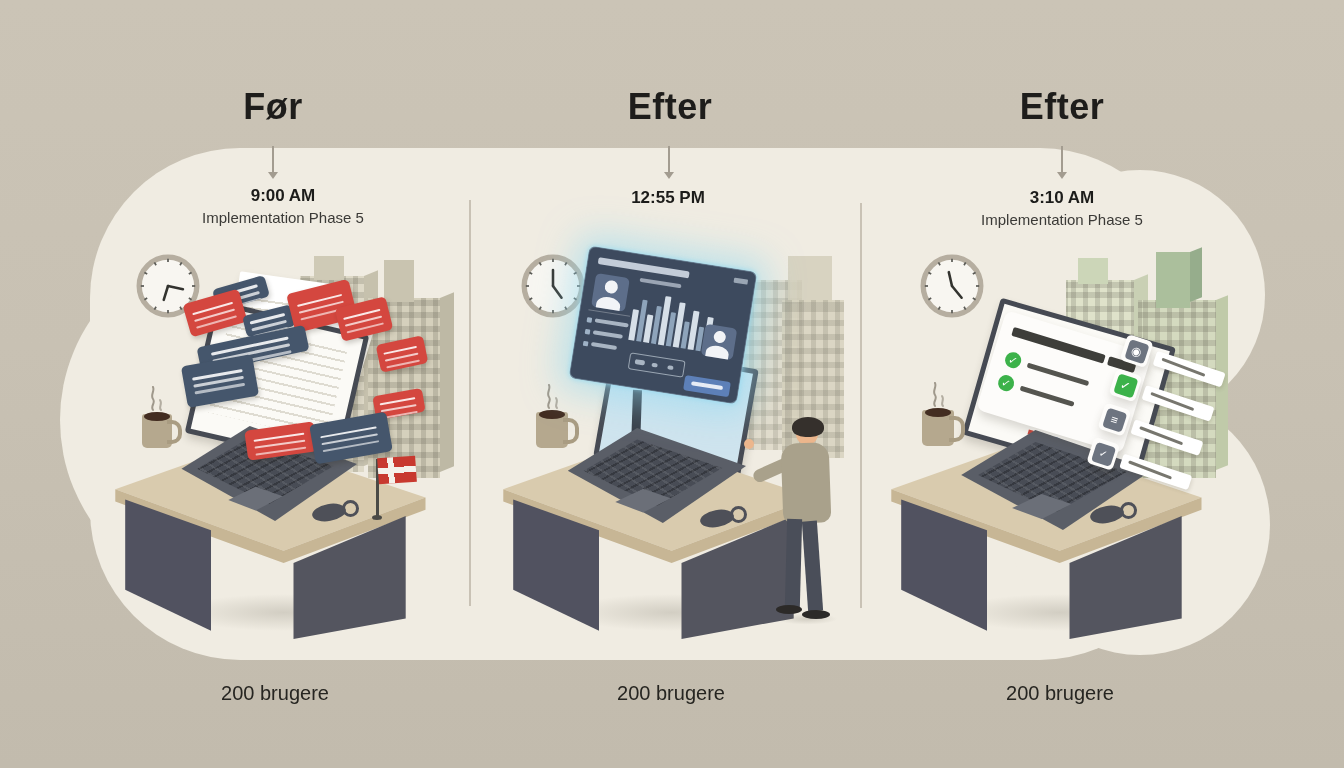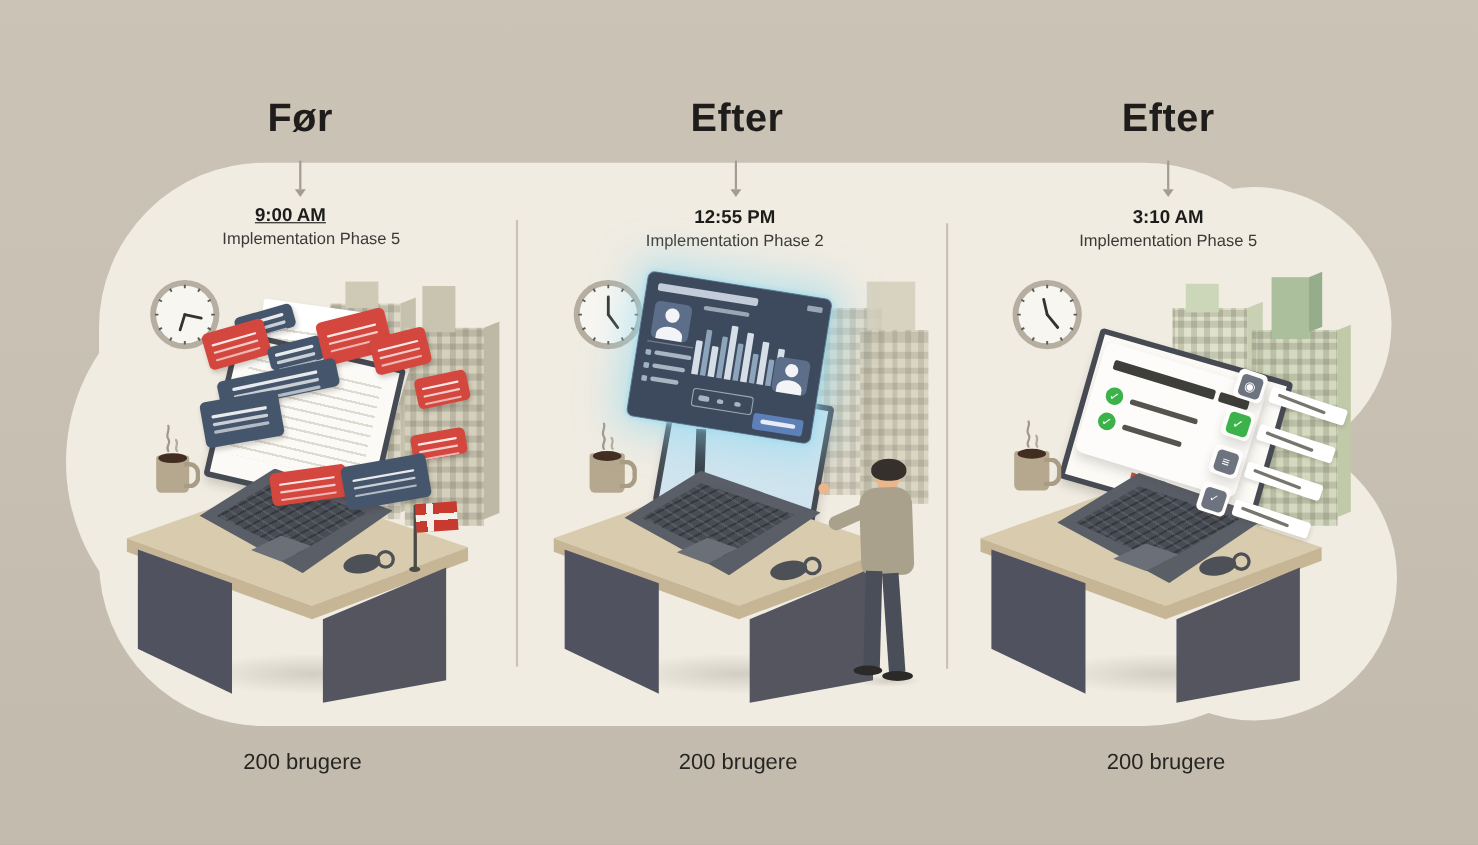--- a/index.html
+++ b/index.html
@@ -117,24 +117,23 @@
   </div>
   <div class="abs" style="left:668px;top:146px;">
     <div class="arrow-line"></div>
       <div class="arrow-head" style="margin-left:-4px;"></div>
   </div>
   <div class="abs" style="left:1061px;top:146px;">
     <div class="arrow-line"></div>
       <div class="arrow-head" style="margin-left:-4px;"></div>
   </div>
 
-  <div class="abs time" style="left:134px;top:186px;text-decoration:underline;">9:00 AM</div>
+  <div class="abs time" style="left:153px;top:186px;">9:00 AM</div>
   <div class="abs phase" style="left:153px;top:209px;">Implementation Phase 5</div>
   <div class="abs time" style="left:538px;top:188px;">12:55 PM</div>
-  <div class="abs phase" style="left:538px;top:211px;">Implementation Phase 2</div>
   <div class="abs time" style="left:932px;top:188px;">3:10 AM</div>
   <div class="abs phase" style="left:932px;top:211px;">Implementation Phase 5</div>
 
   <div>
     <svg class="abs clock" style="left:136px;top:254px;" viewBox="0 0 60 60">
       <circle cx="30" cy="30" r="27" fill="#f8f6f1" stroke="#b6aea0" stroke-width="5"></circle>
       <g stroke="#5a5a55" stroke-width="1.6">
         <line x1="30" y1="7.5" x2="30" y2="4.5"></line>
           <line x1="41.3" y1="10.5" x2="42.8" y2="7.9"></line>
         <line x1="49.5" y1="18.8" x2="52.1" y2="17.3"></line>

